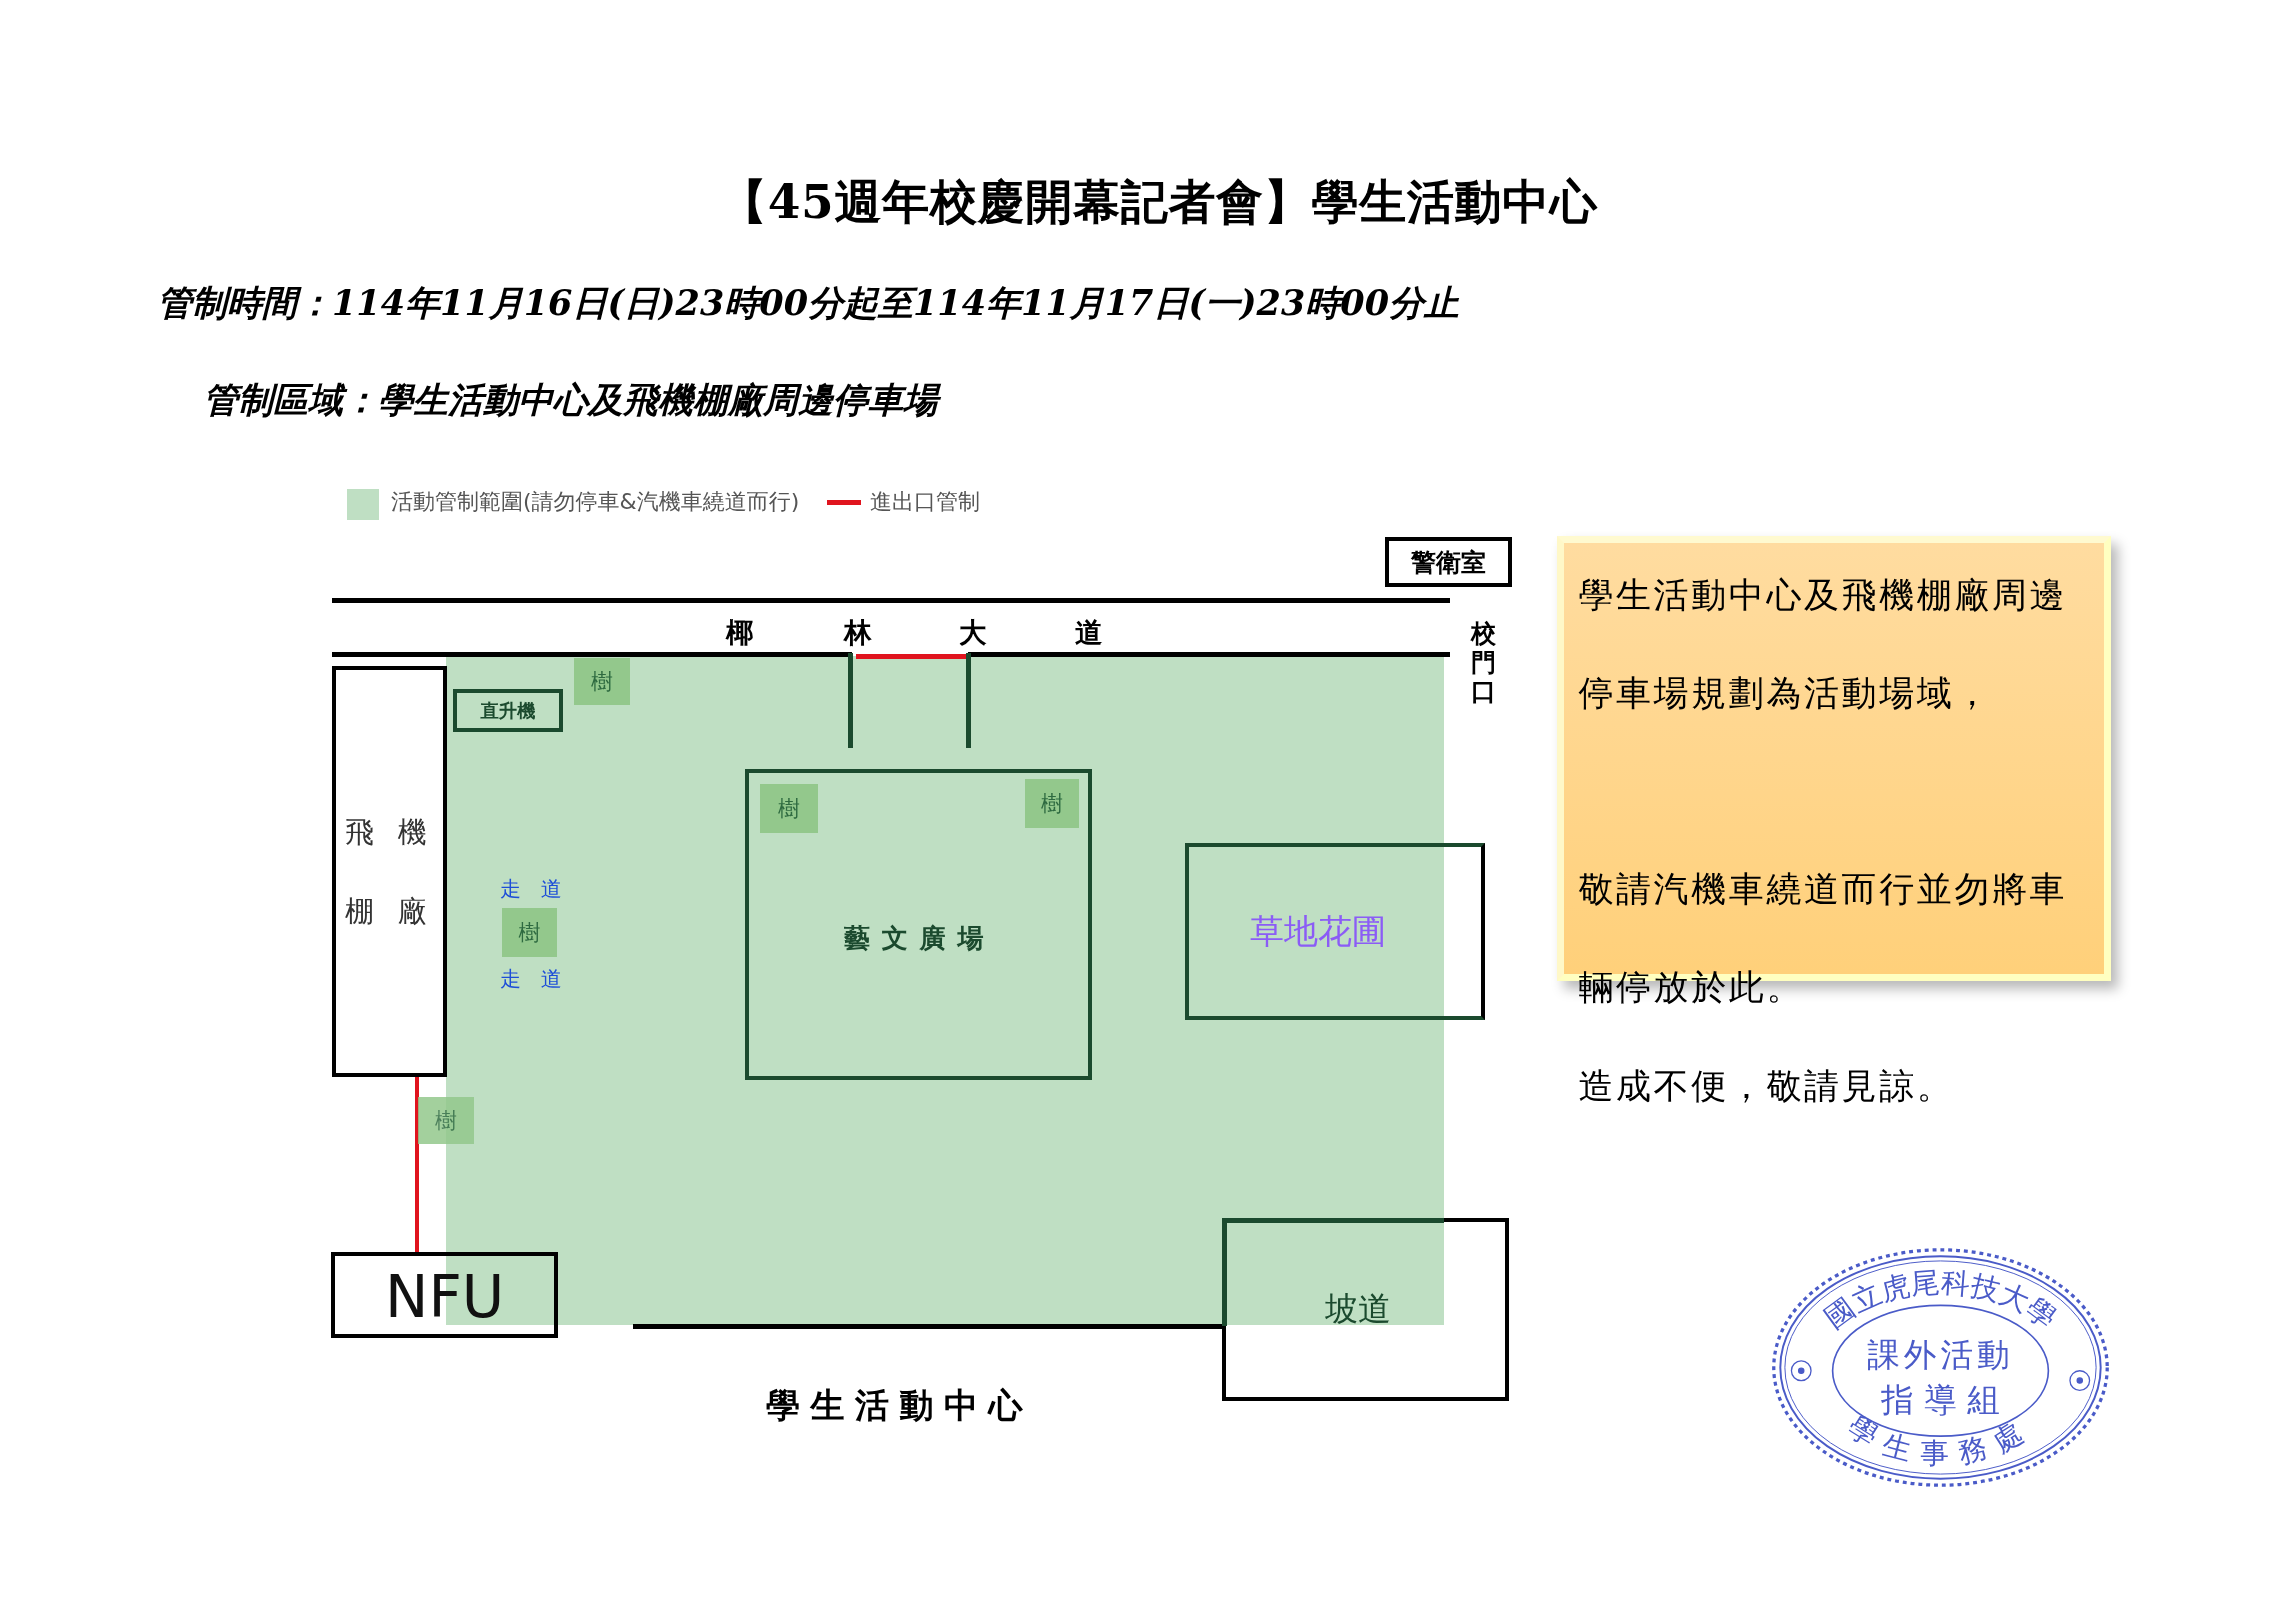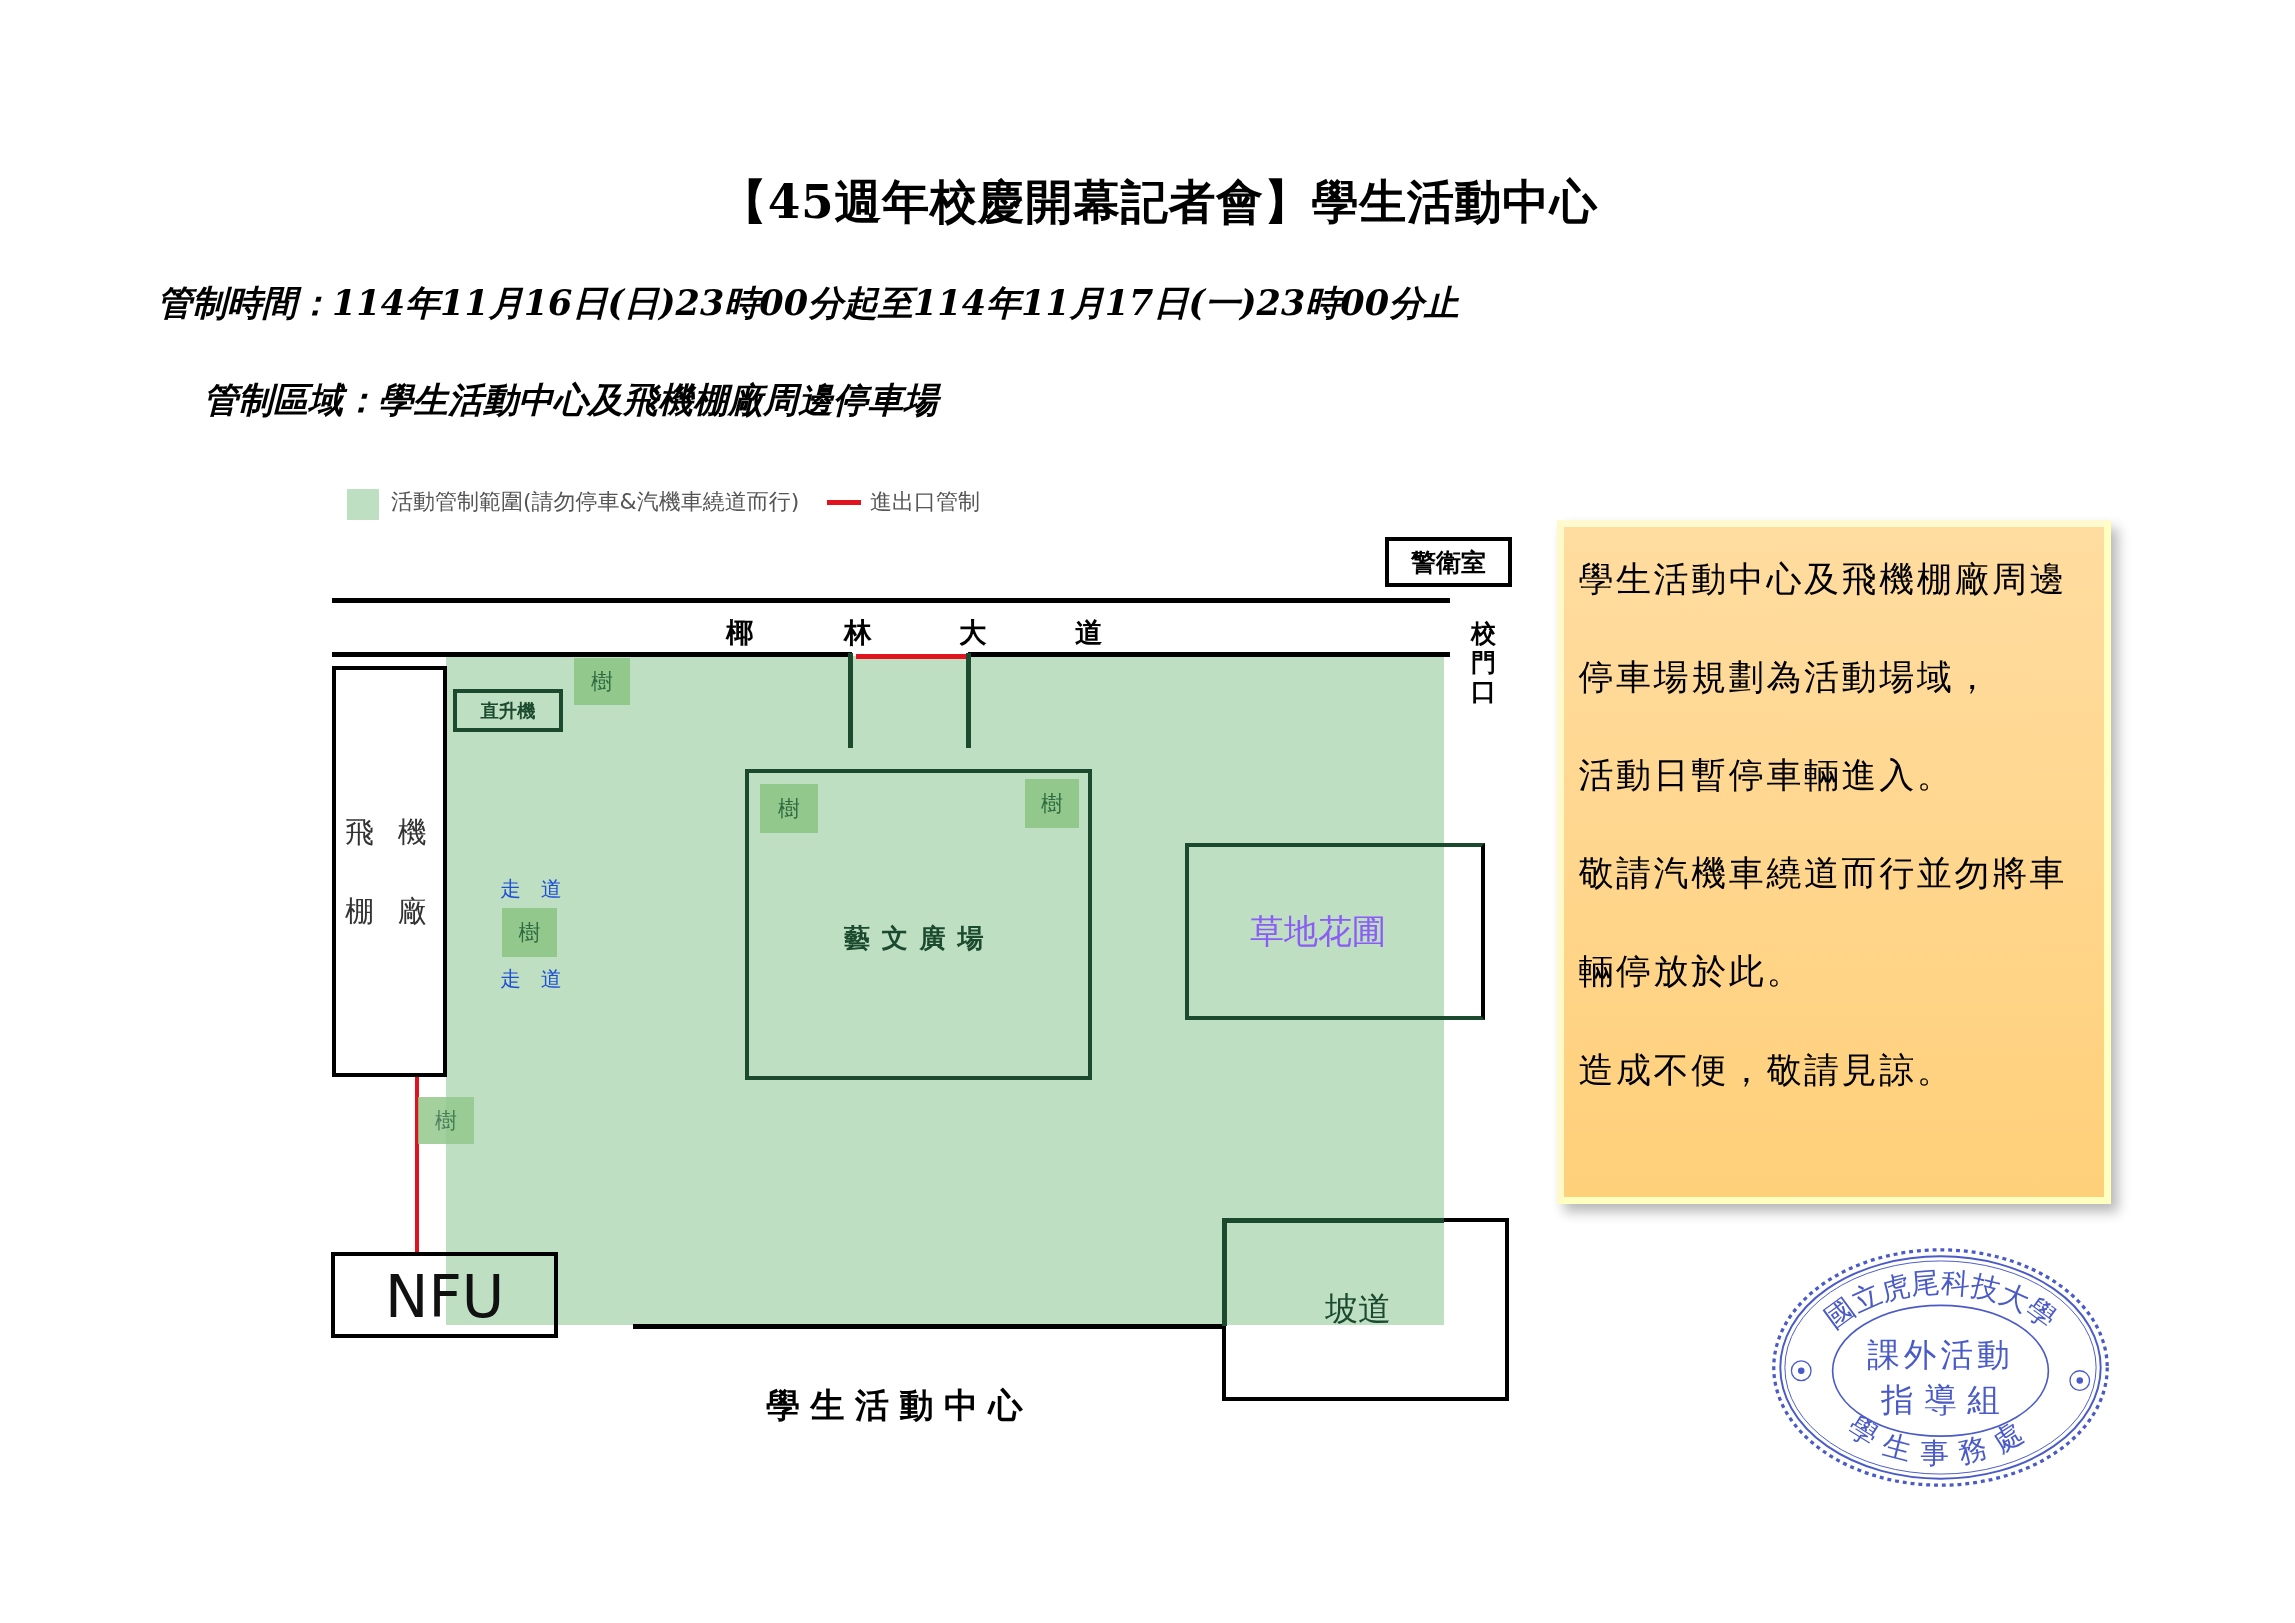--- a/index.html
+++ b/index.html
@@ -51,21 +51,21 @@
   .ramp { left: 908px; top: 747px; width: 287px; height: 183px; border-color: #000; }
   .ramp-top-green { left: 908px; top: 747px; width: 222px; height: 4.6px; background: #1B4A2E; }
   .ramp-left-green { left: 908px; top: 747px; width: 4.6px; height: 108px; background: #1B4A2E; }
   .ramp-label { left: 1011px; top: 816px; font-size: 33px; color: #1B4A2E; font-family: "DejaVu Sans", sans-serif; white-space: nowrap; }
   .nfu { left: 17px; top: 781px; width: 227px; height: 86px; }
   .nfu-label { left: 71px; top: 792px; font-family: "DejaVu Sans", sans-serif; font-size: 58px; white-space: nowrap; color: #111; }
   .bottom-line { left: 319px; top: 853px; width: 589px; height: 5.2px; background: #000; }
   .sac-label { left: 452px; top: 880px; font-family: "DejaVu Sans", sans-serif; font-size: 34px; font-weight: bold; letter-spacing: 10.5px; white-space: nowrap; margin-top: 32px; }
 
   
-  .note { left: 1557px; top: 520px; width: 554px; height: 684px;
+  .note { left: 1557px; top: 536px; width: 554px; height: 445px;
           border: 7.9px solid #FFFFC0; border-top-color: #FFFAD0; border-left-color: #FFF8C8;
           background: linear-gradient(#FFDCA0, #FFD07A);
           box-shadow: 6.5px 7.9px 11.8px rgba(0,0,0,0.28); box-sizing: border-box; }
   .note-line { position: absolute; left: 14.4px; font-size: 35px; white-space: nowrap; letter-spacing: 2.6px; font-family: "DejaVu Serif", serif; }
 
   
   .stamp { left: 1767px; top: 1240px; width: 347px; height: 255px; }
   .stamp svg { width: 100%; height: 100%; }
 </style>
 </head>
@@ -139,21 +139,20 @@
   <div class="m box nfu"></div>
   <div class="m nfu-label">NFU</div>
 
   <div class="m bottom-line"></div>
   <div class="m sac-label">學生活動中心</div>
 </div>
 
 <div class="abs note">
   <div class="note-line" style="top:29px;">學生活動中心及飛機棚廠周邊</div>
   <div class="note-line" style="top:127px;">停車場規劃為活動場域，</div>
-  <div class="note-line" style="top:225px;">活動日暫停車輛進入。</div>
   <div class="note-line" style="top:323px;">敬請汽機車繞道而行並勿將車</div>
   <div class="note-line" style="top:421px;">輛停放於此。</div>
   <div class="note-line" style="top:520px;">造成不便，敬請見諒。</div>
 </div>
 
 <div class="abs stamp">
   <svg viewBox="0 0 530 390">
     <defs>
       <path id="arcTop" d="M 60 230 A 205 150 0 0 1 470 230"></path>
       <path id="arcBot" d="M 95 250 A 175 120 0 0 0 435 250"></path>

